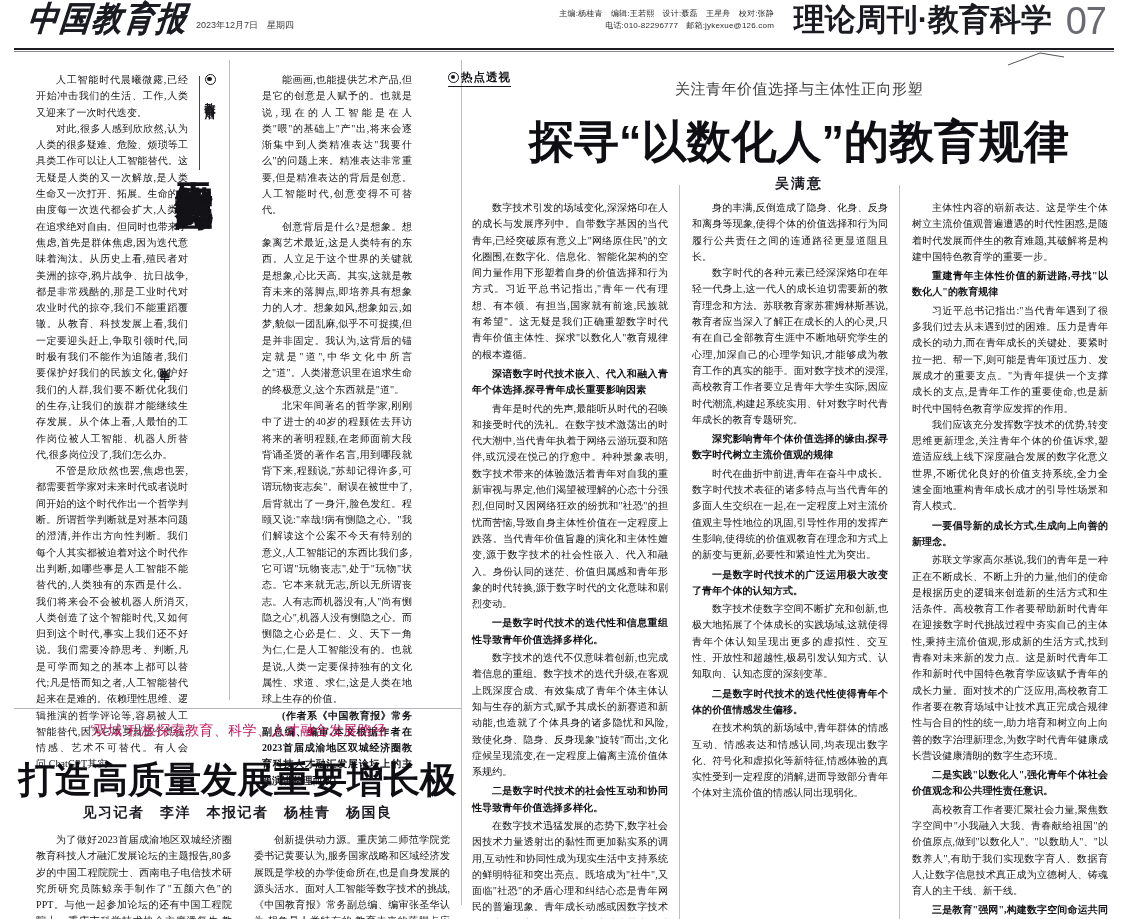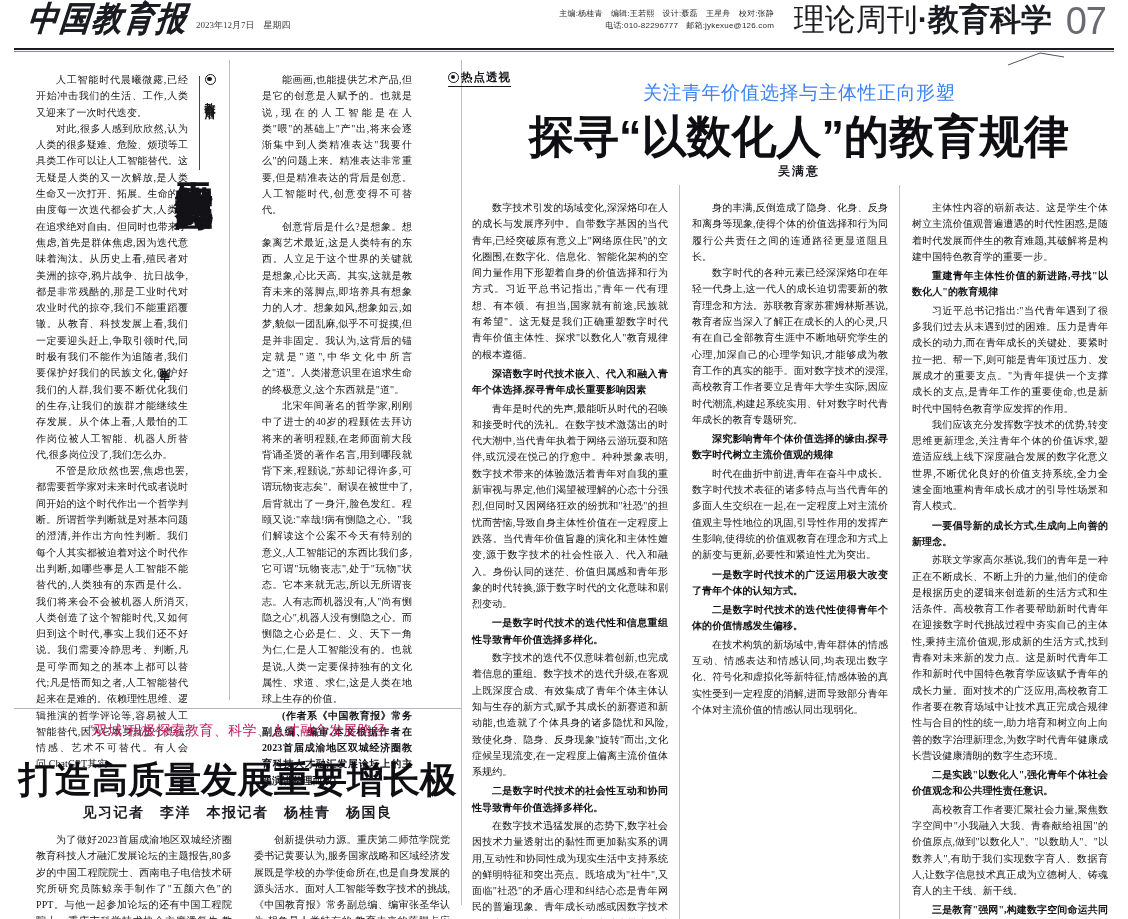--- a/index.html
+++ b/index.html
@@ -20,36 +20,36 @@
     font-family:"Liberation Serif","DejaVu Serif",serif;
     font-size:30px;font-weight:700;letter-spacing:2px;
     color:#1b1b22;
     font-style:italic;
     transform:skewX(-6deg) scaleY(1.12);
     text-shadow:0.5px 0 0 #2b2b33;
     line-height:1;
   }
   .masthead-date{
     font-size:9px;color:#3a3a3a;margin-left:8px;margin-bottom:2px;white-space:nowrap;
-    font-family:Liberation Serif, serif;
+    font-family:Liberation Sans, sans-serif;
   }
   .credits{
     position:absolute;right:340px;top:8px;text-align:right;
     font-size:8px;line-height:1.55;color:#2a2a2a;
     font-family:"Liberation Sans","DejaVu Sans",sans-serif;
     white-space:nowrap;
   }
   .credits span{letter-spacing:0.2px;}
   .section-title{
     position:absolute;right:62px;top:1px;
     font-size:31px;font-weight:700;color:#1b1b22;
     font-family:"Liberation Sans","DejaVu Sans",sans-serif;
     letter-spacing:0px;white-space:nowrap;line-height:1.25;
   }
-  .section-title .thin{font-weight:400;}
+  .section-title .thin{font-weight:700;}
   .page-num{
     position:absolute;right:8px;top:-2px;
     font-size:38px;color:#6a6a72;font-weight:400;
     font-family:"Liberation Sans","DejaVu Sans",sans-serif;
     letter-spacing:-1px;line-height:1.25;
   }
   .rule{position:relative;height:4px;margin:0 0 0 0;}
   .rule:before{content:"";position:absolute;left:0;right:0;top:0;height:2px;background:#1b1b22;}
   .rule:after{content:"";position:absolute;left:0;right:0;top:3px;height:1px;background:#8a8a90;}
   .slash{position:absolute;right:48px;top:4px;width:60px;height:14px;overflow:hidden;}
@@ -113,29 +113,29 @@
     display:flex;align-items:center;gap:2px;
   }
   .hot-tag .dot{
     display:inline-block;width:9px;height:9px;border-radius:50%;border:1.5px solid #17171c;position:relative;
   }
   .hot-tag .dot:after{content:"";position:absolute;left:1.5px;top:1.5px;width:4.5px;height:4.5px;border-radius:50%;background:#17171c;}
 
   .headline-block{position:absolute;text-align:center;}
   .subhead{
     font-family:"Liberation Sans","DejaVu Sans",sans-serif;
-    font-size:19px;font-weight:500;color:#3b82f6;letter-spacing:0.5px;white-space:nowrap;
+    font-size:15px;font-weight:500;color:#404040;letter-spacing:0.5px;white-space:nowrap;
   }
   .mainhead{
     font-family:"Liberation Sans","DejaVu Sans",sans-serif;
     font-size:45px;font-weight:700;color:#0e0e13;letter-spacing:0px;white-space:nowrap;
-    line-height:1.18;margin-top:4px;
+    line-height:1.18;margin-top:16px;
   }
   .head-author{
-    font-size:12px;color:#1c1c22;letter-spacing:2px;font-weight:600;
+    font-size:14px;color:#1c1c22;margin-top:7px;letter-spacing:2px;font-weight:600;
     font-family:Liberation Serif, serif;
   }
 
   
   .b-headline{position:absolute;text-align:center;}
   .b-sub{
     font-family:"Liberation Sans","DejaVu Sans",sans-serif;
     font-size:14px;font-weight:500;color:#be185d;white-space:nowrap;letter-spacing:0.4px;
   }
   .b-main{
@@ -225,20 +225,21 @@
       <p class="sub">二是数字时代技术的社会性互动和协同性导致青年价值选择多样化。</p>
       <p>在数字技术迅猛发展的态势下,数字社会因技术力量透射出的黏性而更加黏实系的调用,互动性和协同性成为现实生活中支持系统的鲜明特征和突出亮点。既培成为"社牛",又面临"社恐"的矛盾心理和纠结心态是青年网民的普遍现象。青年成长动感或因数字技术而发生物理变更,最终因为数字技术带来的时代变迁和激发生活世界,意义世界乃至符合作值感威迫于多样化,行为指向和选择路径出现规避。</p>
     </div>
 
     <div class="col bt" style="left:678px;width:196px;top:140px;">
       <p>身的丰满,反倒造成了隐身、化身、反身和离身等现象,使得个体的价值选择和行为同履行公共责任之间的连通路径更显道阻且长。</p>
       <p>数字时代的各种元素已经深深烙印在年轻一代身上,这一代人的成长迫切需要新的教育理念和方法。苏联教育家苏霍姆林斯基说,教育者应当深入了解正在成长的人的心灵,只有在自己全部教育生涯中不断地研究学生的心理,加深自己的心理学知识,才能够成为教育工作的真实的能手。面对数字技术的浸淫,高校教育工作者要立足青年大学生实际,因应时代潮流,构建起系统实用、针对数字时代青年成长的教育专题研究。</p>
       <p class="sub">深究影响青年个体价值选择的缘由,探寻数字时代树立主流价值观的规律</p>
       <p>时代在曲折中前进,青年在奋斗中成长。数字时代技术表征的诸多特点与当代青年的多面人生交织在一起,在一定程度上对主流价值观主导性地位的巩固,引导性作用的发挥产生影响,使得统的价值观教育在理念和方式上的新变与更新,必要性和紧迫性尤为突出。</p>
       <p class="sub">一是数字时代技术的广泛运用极大改变了青年个体的认知方式。</p>
+      <p>数字技术使数字空间不断扩充和创新,也极大地拓展了个体成长的实践场域,这就使得青年个体认知呈现出更多的虚拟性、交互性、开放性和超越性,极易引发认知方式、认知取向、认知态度的深刻变革。</p>
       <p class="sub">二是数字时代技术的迭代性使得青年个体的价值情感发生偏移。</p>
       <p>在技术构筑的新场域中,青年群体的情感互动、情感表达和情感认同,均表现出数字化、符号化和虚拟化等新特征,情感体验的真实性受到一定程度的消解,进而导致部分青年个体对主流价值的情感认同出现弱化。</p>
     </div>
 
     <div class="col bt" style="left:898px;width:196px;top:140px;">
       <p>主体性内容的崭新表达。这是学生个体树立主流价值观普遍遭遇的时代性困惑,是随着时代发展而伴生的教育难题,其破解将是构建中国特色教育学的重要一步。</p>
       <p class="sub">重建青年主体性价值的新进路,寻找"以数化人"的教育规律</p>
       <p>习近平总书记指出:"当代青年遇到了很多我们过去从未遇到过的困难。压力是青年成长的动力,而在青年成长的关键处、要紧时拉一把、帮一下,则可能是青年顶过压力、发展成才的重要支点。"为青年提供一个支撑成长的支点,是青年工作的重要使命,也是新时代中国特色教育学应发挥的作用。</p>
       <p>我们应该充分发挥数字技术的优势,转变思维更新理念,关注青年个体的价值诉求,塑造适应线上线下深度融合发展的数字化意义世界,不断优化良好的价值支持系统,全力全速全面地重构青年成长成才的引导性场景和育人模式。</p>
       <p class="sub">一要倡导新的成长方式,生成向上向善的新理念。</p>

